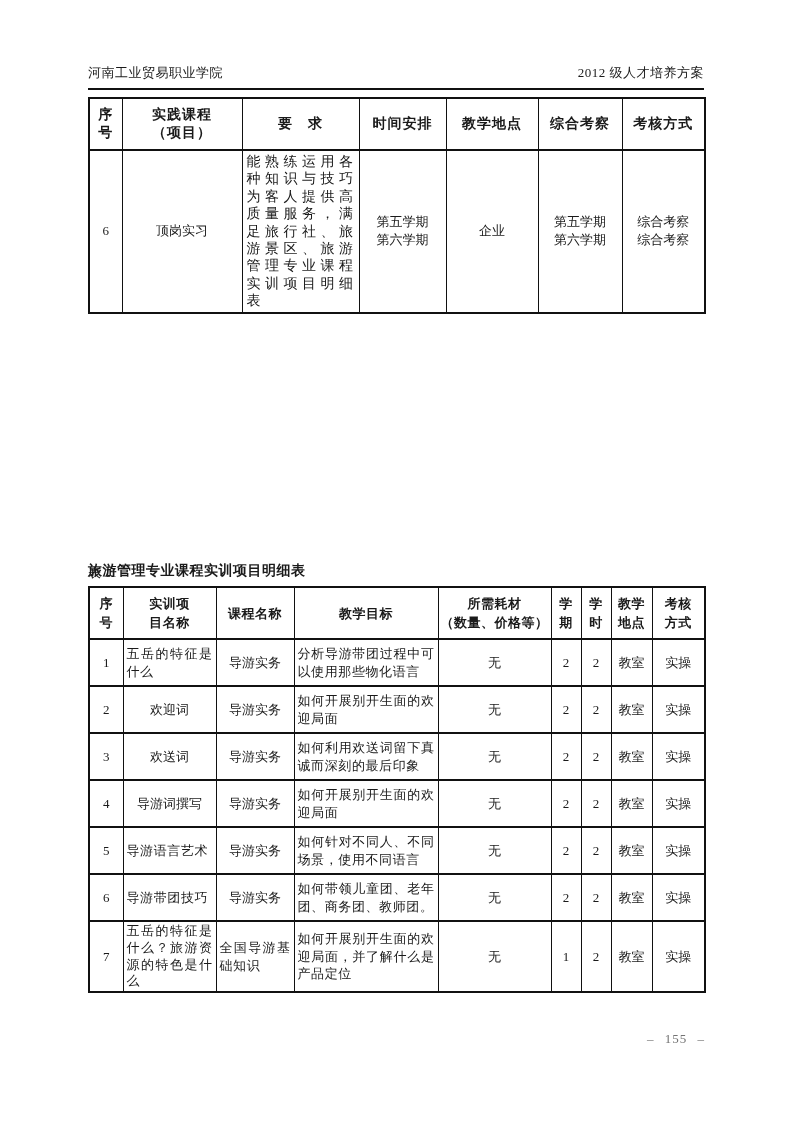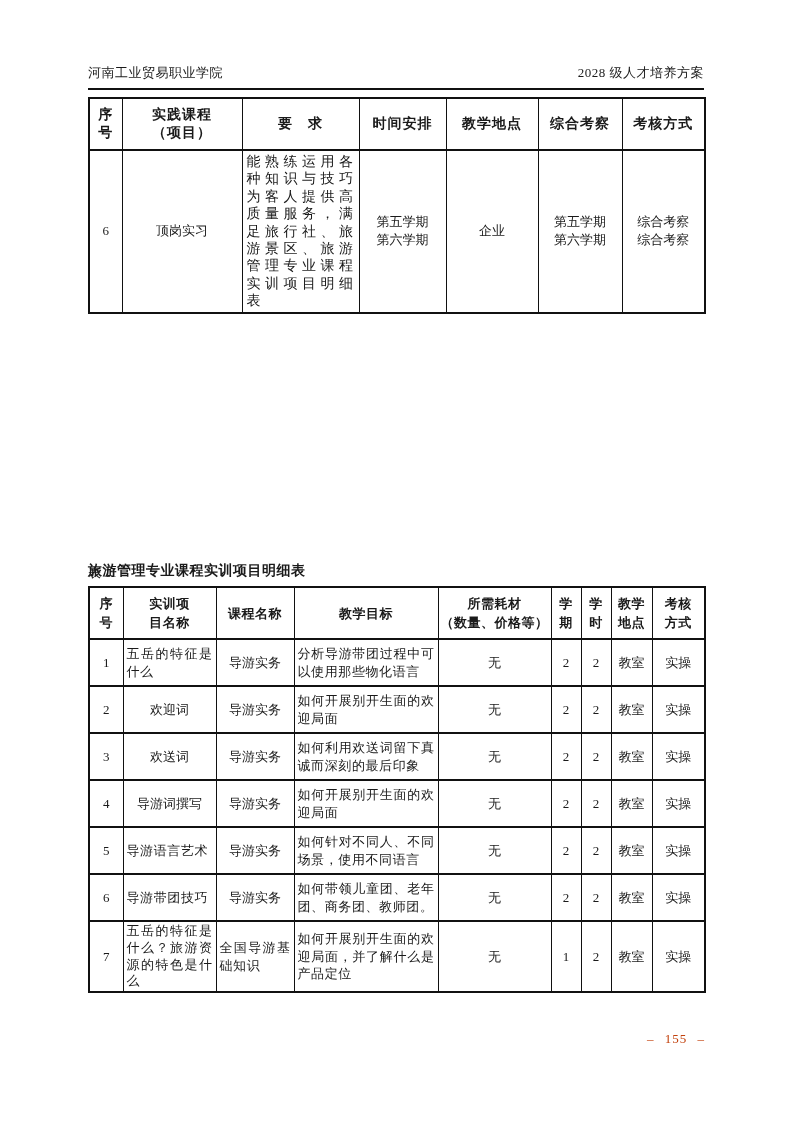--- a/index.html
+++ b/index.html
@@ -54,31 +54,31 @@
     position:absolute; left:118px; top:535px;
     font-size:16px; font-weight:bold; letter-spacing:0.5px;
   }
   .tbl-label { position:absolute; left:88px; top:564px; font-size:13px; }
   .tbl-title {
     position:absolute; left:88px; top:562px; width:530px;
     text-align:left; font-size:14px; font-weight:bold; letter-spacing:0.5px;
   }
   .footer {
     position:absolute; top:1031px; right:88px;
-    font-size:13px; letter-spacing:1px; word-spacing:6px; color:#c2410c;
+    font-size:13px; letter-spacing:1px; word-spacing:6px; color:#737373;
   }
 </style>
 </head>
 <body>
 
 <div class="page">
 
   <div class="hdr">
     <span>河南工业贸易职业学院</span>
-    <span>2028 级人才培养方案</span>
+    <span>2012 级人才培养方案</span>
   </div>
   <div class="rule"></div>
 
   <table class="t1">
     <colgroup>
       <col style="width:33px">
         <col style="width:120px">
         <col style="width:117px">
       <col style="width:87px">
         <col style="width:92px">

